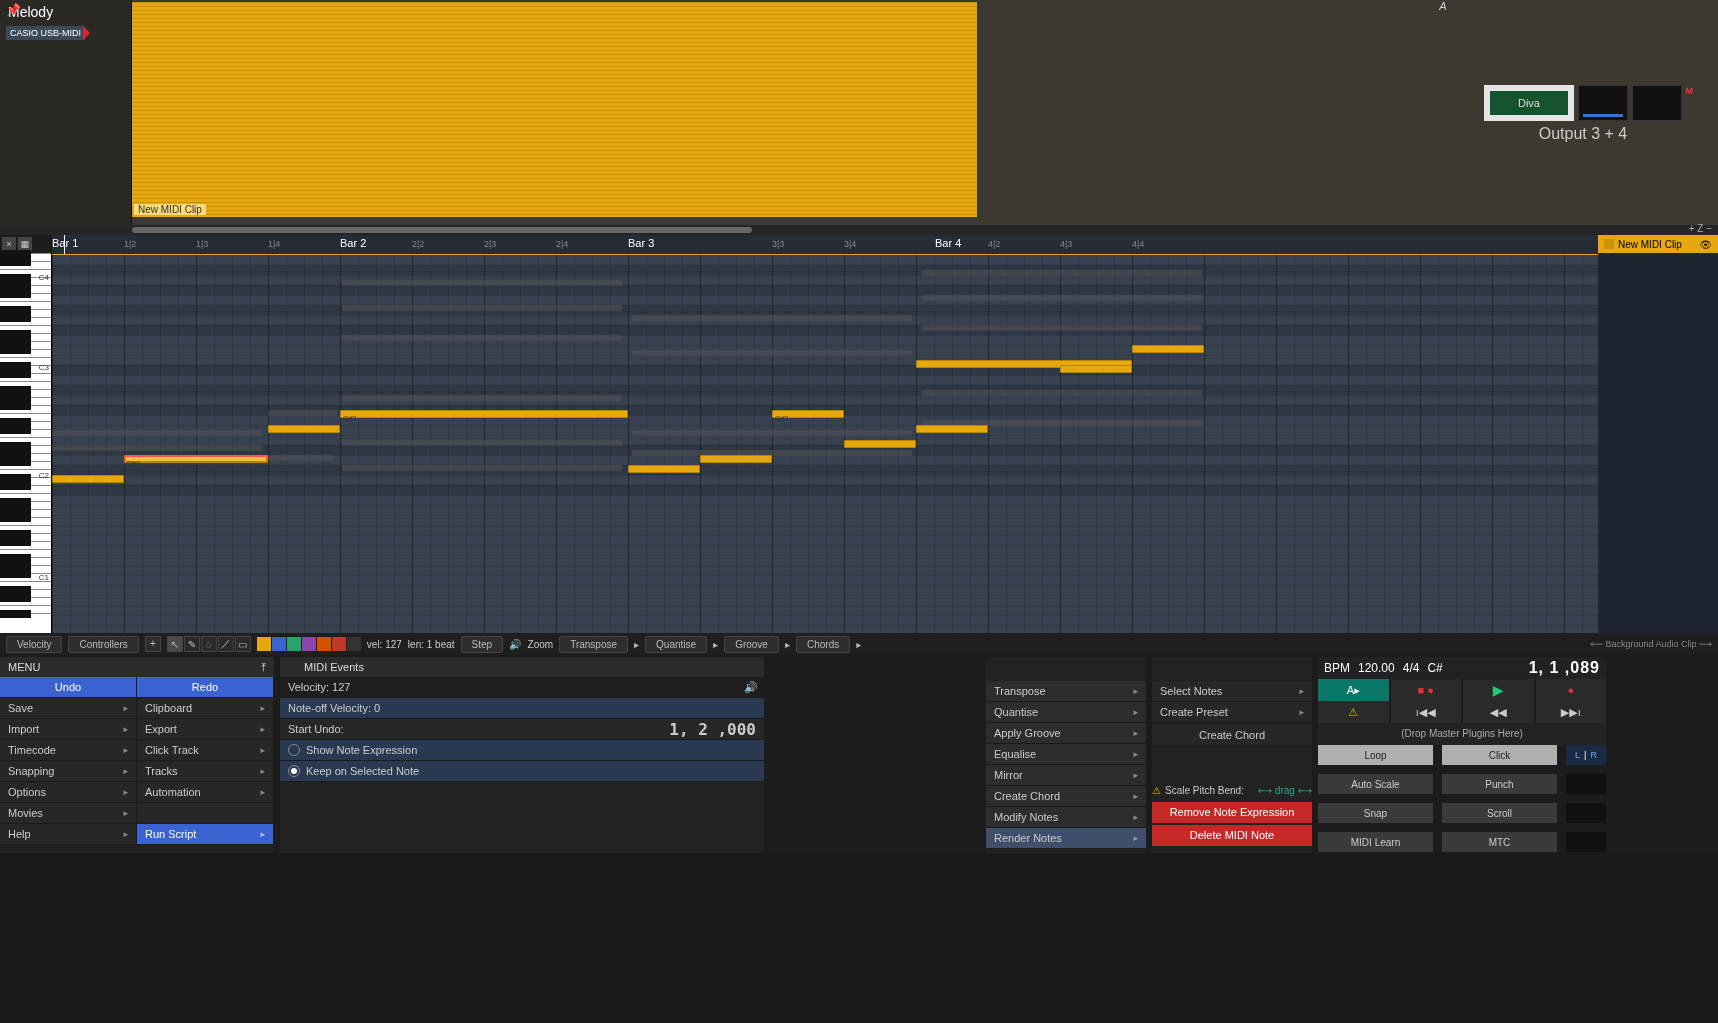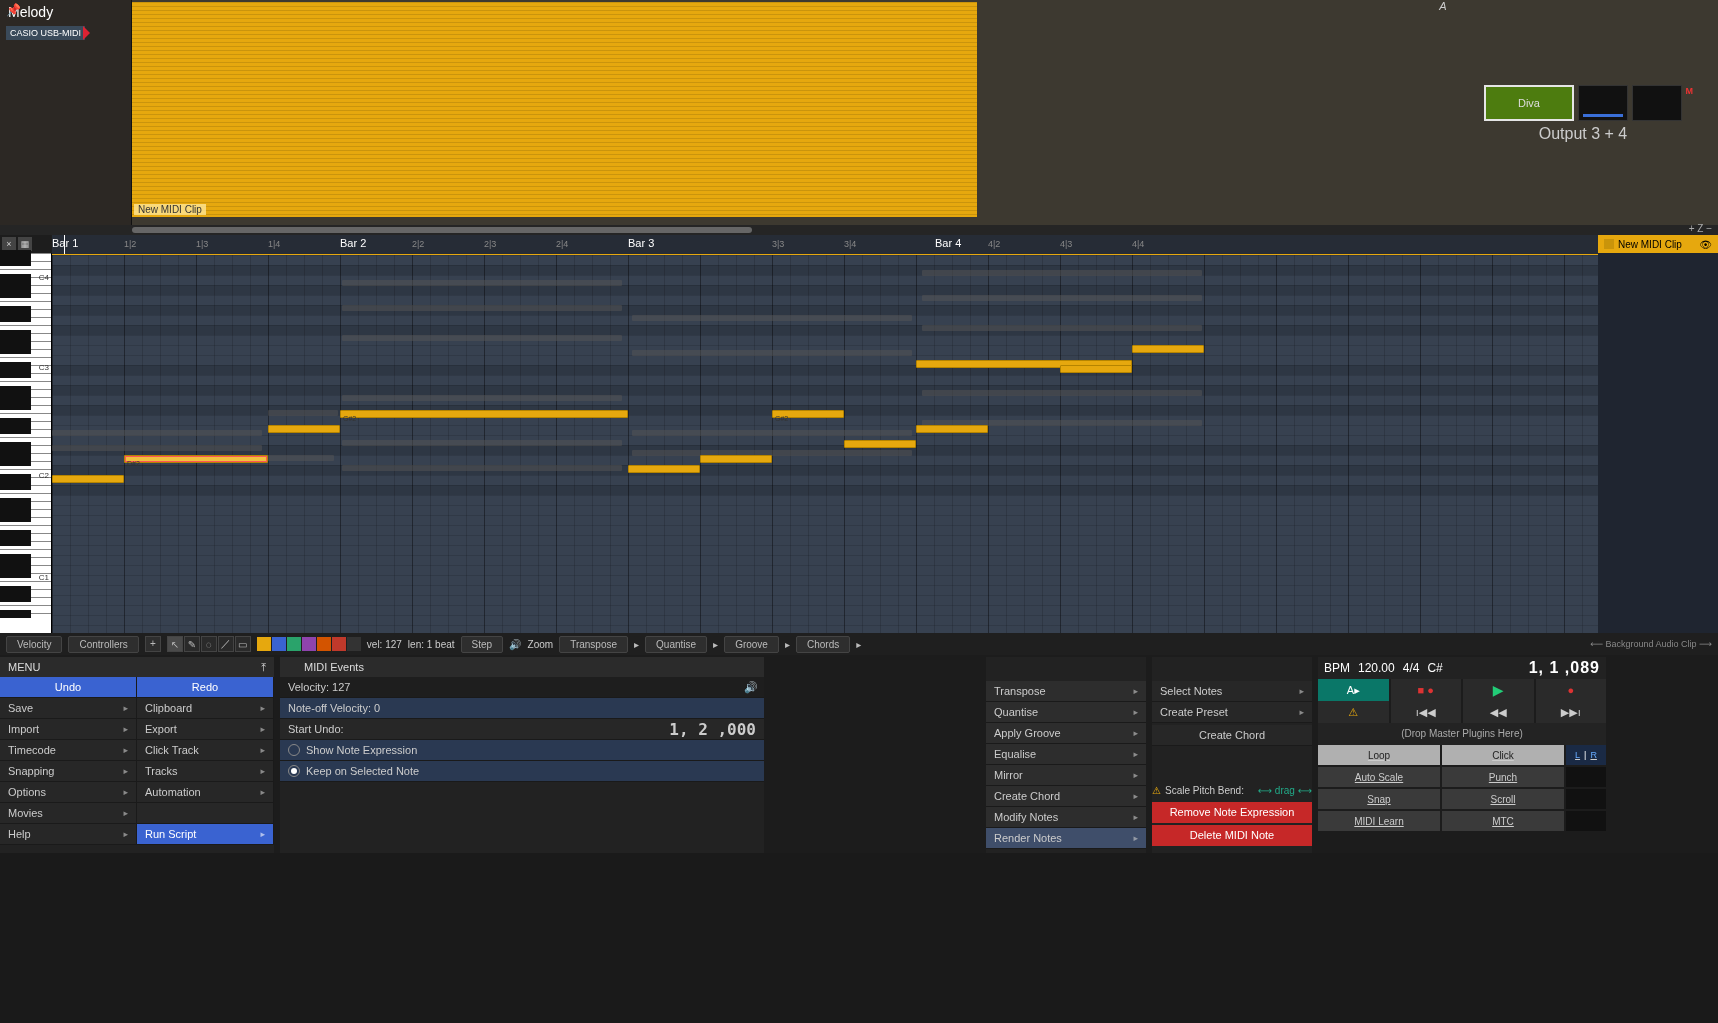--- a/index.html
+++ b/index.html
@@ -14,21 +14,21 @@
 .clip-lane { flex: 1; position: relative; background: #3d3930; overflow: hidden; }
 .midi-clip {
   position: absolute; top: 2px; height: 215px; background: #e6a80e;
   background-image: repeating-linear-gradient(180deg, rgba(0,0,0,.12) 0 1px, transparent 1px 4px);
   left: 0; width: 845px;
 }
 .midi-clip .label { position: absolute; bottom: 2px; left: 2px; background: rgba(255,230,150,.8); color: #333; font-size: 10px; padding: 0 4px; }
 .marker-a { position: absolute; right: 0; top: 0; width: 10px; color: #ccc; font-style: italic; text-align: center; }
 .output-panel { width: 270px; background: #3d3930; padding-top: 85px; }
 .out-row { display: flex; align-items: center; justify-content: center; gap: 4px; }
-.out-ins { background: #4d7c0f; color: #ddd; width: 90px; height: 36px; display: flex; align-items: center; justify-content: center; border: 2px solid #e5e5e5; }
+.out-ins { background: #14532d; color: #ddd; width: 90px; height: 36px; display: flex; align-items: center; justify-content: center; border: 6px solid #e5e5e5; }
 .out-sq { width: 50px; height: 36px; background: #111; border: 1px solid #333; position: relative; }
 .out-sq.meter::after { content:""; position:absolute; bottom:3px; left:4px; right:4px; height:3px; background:#3a6fd8; }
 .out-sq .ms { position:absolute; top:0; right:-12px; color:#e33; font-size:9px; font-weight:bold; }
 .out-lbl { text-align: center; font-size: 16px; color: #ccc; margin-top: 4px; }
 
 
 .hscroll { height: 10px; background: #252525; position: relative; }
 .hscroll .thumb { position: absolute; left: 132px; width: 620px; height: 6px; top: 2px; background: #666; border-radius: 3px; }
 .zoom-ind { position: absolute; right: 6px; top: -2px; font-size: 10px; color: #aaa; }
 
@@ -122,21 +122,21 @@
 .tp-row1 { height:22px; background:#222; display:flex; align-items:center; padding:0 6px; gap:8px; color:#fff; font-size:12px; }
 .tp-row1 .grow { flex:1; }
 .big-tc { font-size:16px; font-weight:bold; letter-spacing:1px; }
 .tp-btnrow { height:22px; display:flex; gap:2px; }
 .tp-btn { flex:1; display:flex; align-items:center; justify-content:center; background:#2a2a2a; font-size:11px; }
 .tp-btn.teal { background:#0a7768; color:#fff; }
 .tp-btn.rec { color:#d33; }
 .tp-btn.play { color:#2c7; font-size:14px; }
 .tp-btn.warn { color:#e6a80e; }
 .drop-master { height:22px; background:#232323; color:#aaa; text-align:center; line-height:22px; font-size:10px; }
-.tp-grid { display:grid; grid-template-columns:1fr 1fr 40px; gap:2px;text-decoration:underline; }
+.tp-grid { display:grid; grid-template-columns:1fr 1fr 40px; gap:9px; }
 .tp-grid .c { background:#3a3a3a; height:20px; display:flex; align-items:center; justify-content:center; font-size:10px; }
 .tp-grid .c.light { background:#b0b0b0; color:#222; }
 .tp-grid .lrbox { background:#1a2a45; display:flex; align-items:center; justify-content:center; gap:4px; }
 .tp-grid .lrbox span { color:#6af; font-size:9px; }
 .tp-grid .meter { background:#111; }
 </style>
 </head>
 <body>
 
 <div class="top">

